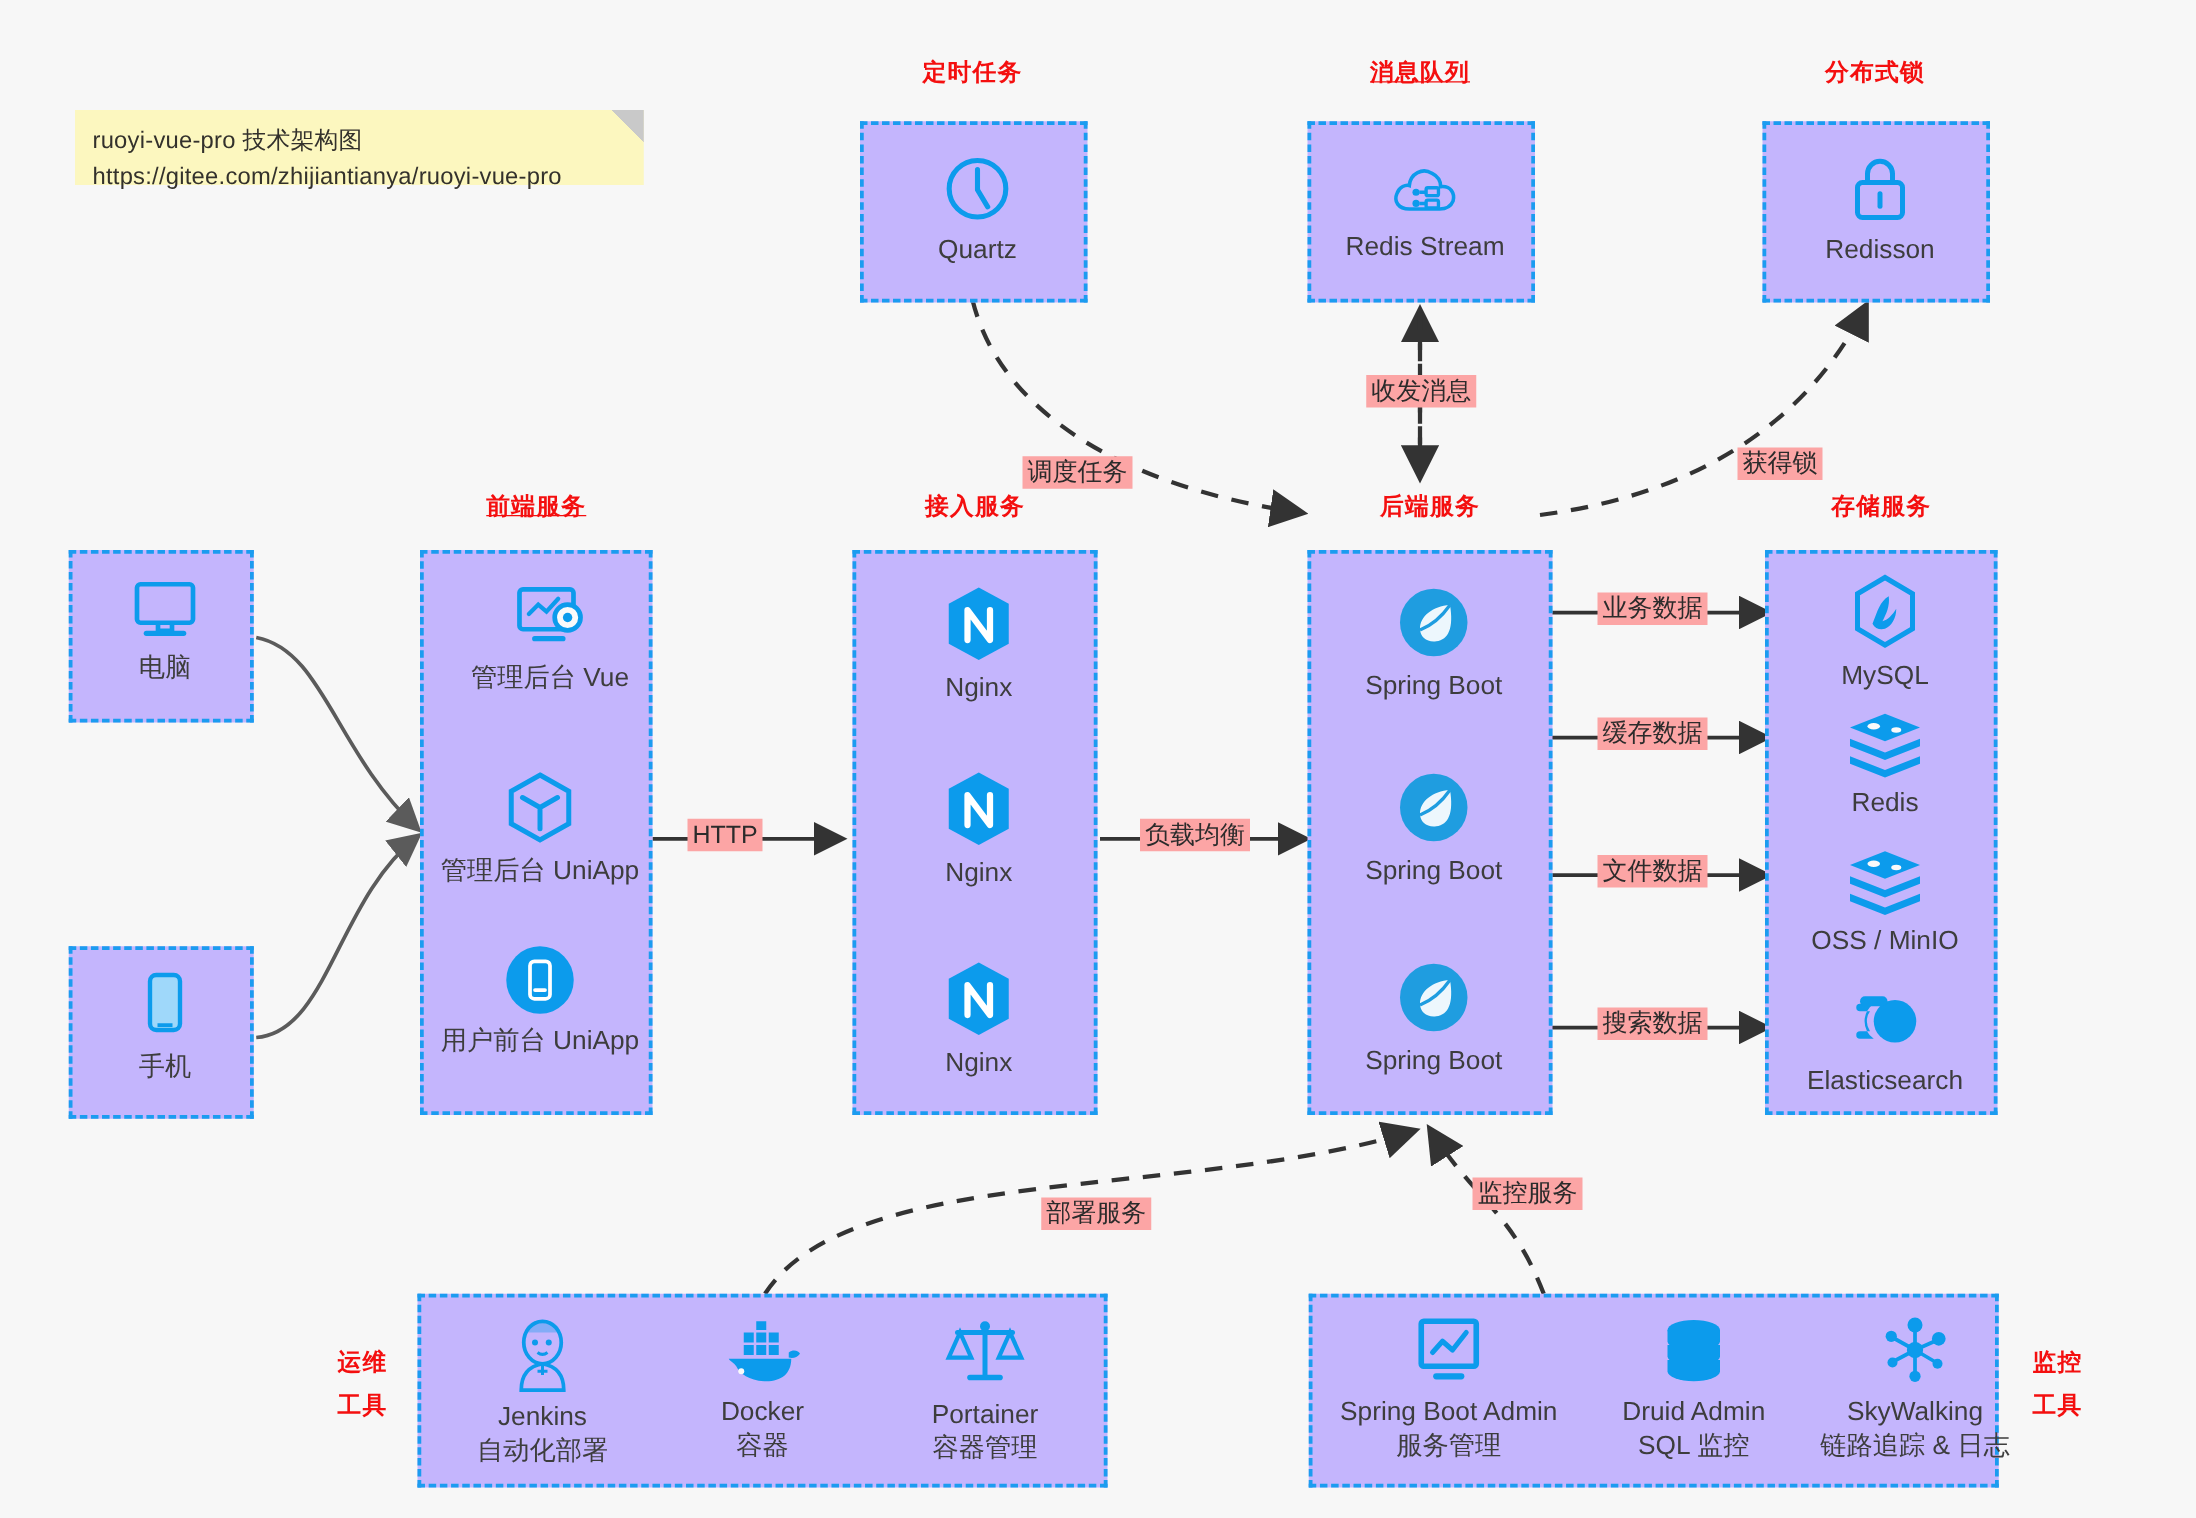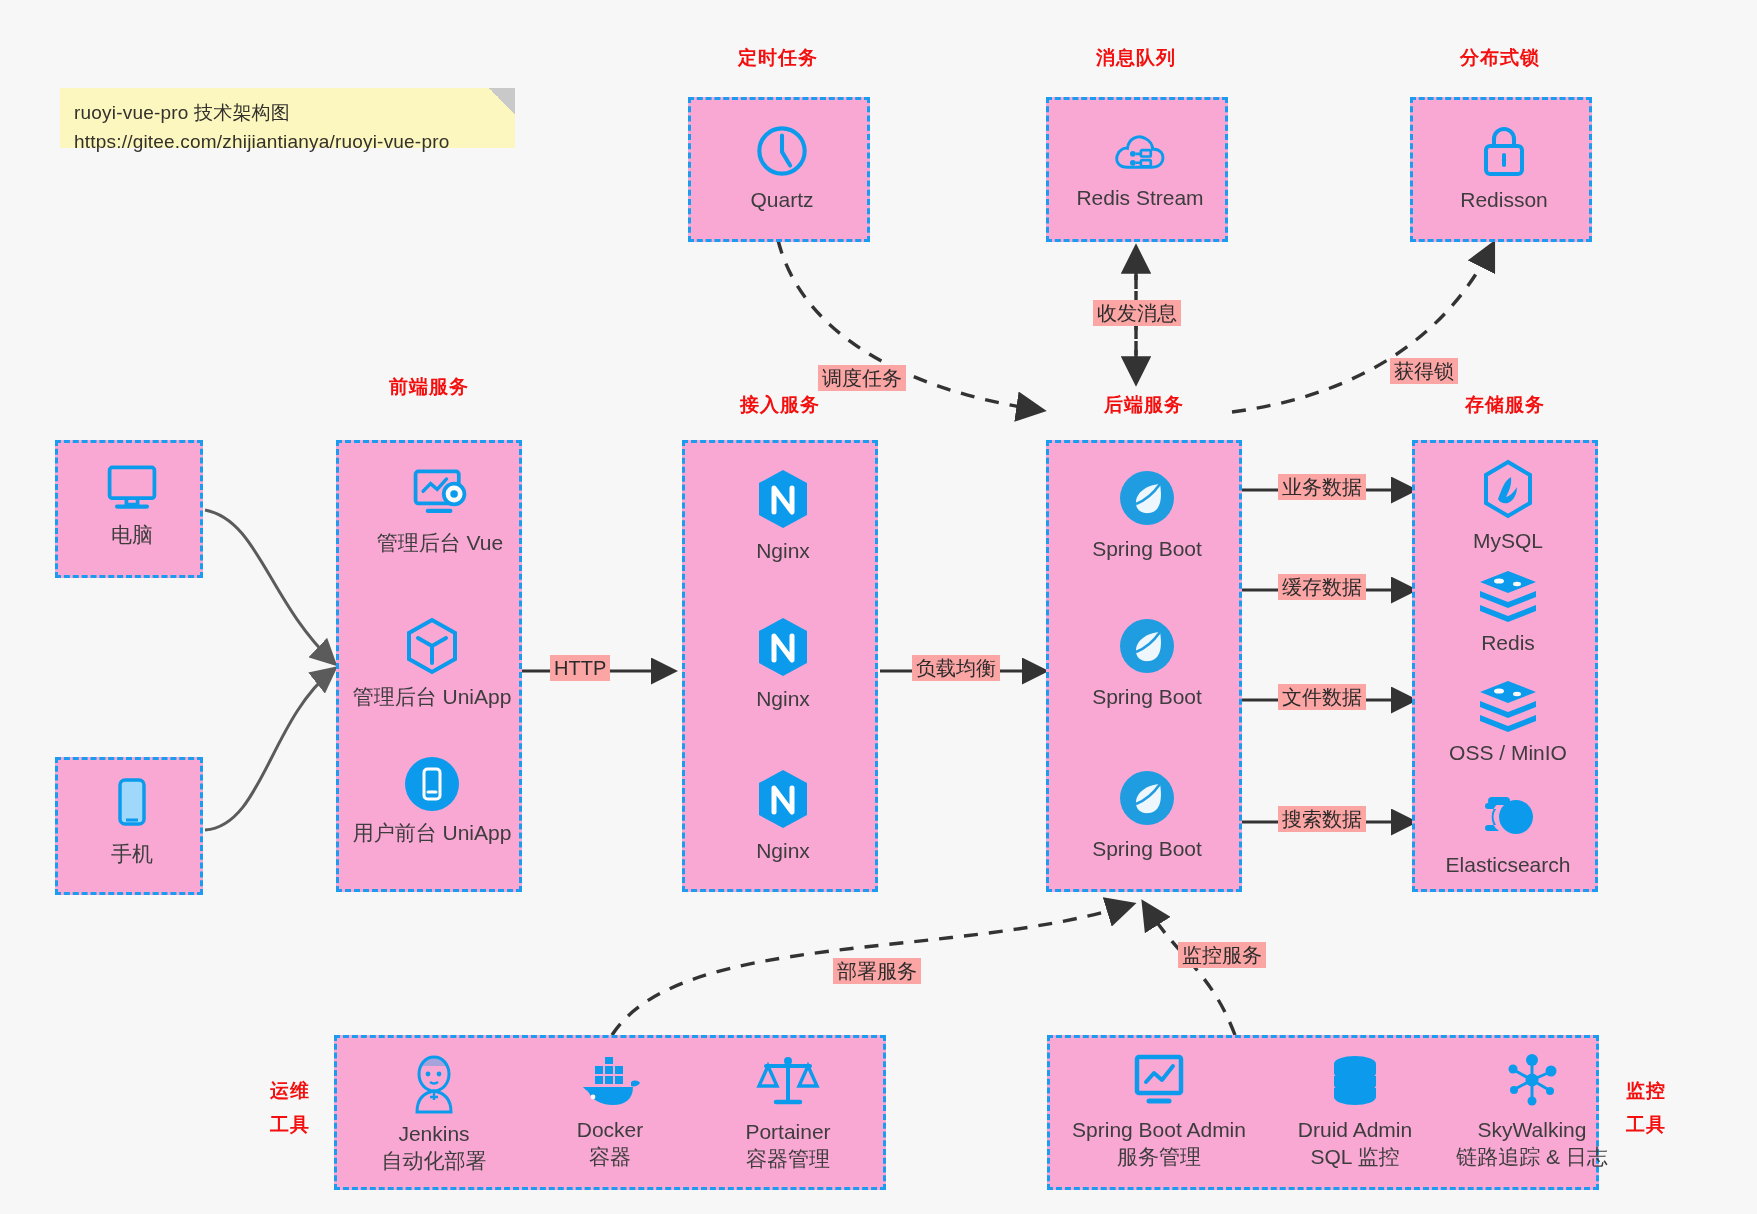--- a/index.html
+++ b/index.html
@@ -21,21 +21,21 @@
   }
   .note .fold{
     position:absolute;right:0;top:0;width:26px;height:26px;
     background:linear-gradient(225deg,#c9c9c9 0 50%,transparent 50% 100%);
   }
 
   
   .gbox{
     position:absolute;box-sizing:border-box;
     border:3px dashed #1b9cf0;
-    background:#f9a8d4;
+    background:#c4b5fd;
   }
   .gtitle{
     position:absolute;text-align:center;
     color:#f40f0f;font-weight:bold;font-size:19px;
     letter-spacing:1px;white-space:nowrap;
   }
   .gtitle.side{line-height:34px;}
 
   
   .node{position:absolute;text-align:center;}
@@ -113,21 +113,21 @@
   <div class="gbox" style="left:688px;top:97px;width:182px;height:145px;">
     <div class="node" style="left:0;top:22px;width:182px;">
       <svg class="ico" width="58" height="58" viewBox="0 0 64 64">
         <circle cx="32" cy="32" r="25" fill="none" stroke="#0c9bec" stroke-width="4.5"></circle>
         <path d="M32 15 L32 33 L41 48" fill="none" stroke="#0c9bec" stroke-width="4.5" stroke-linecap="round"></path>
       </svg>
       <div class="lbl">Quartz</div>
     </div>
   </div>
 
-  <div class="gtitle" style="left:1046px;top:45px;width:180px;">消息队列</div>
+  <div class="gtitle" style="left:1046px;top:45px;width:180px;text-decoration:underline;">消息队列</div>
   <div class="gbox" style="left:1046px;top:97px;width:182px;height:145px;">
     <div class="node" style="left:0;top:26px;width:182px;">
       <svg class="ico" width="58" height="52" viewBox="0 0 64 58">
         <path d="M18 46 C8 46 4 39 7 32 C9 26 15 24 18 25 C19 14 30 9 38 14 C44 17 46 22 46 26 C55 25 59 32 57 39 C55 44 50 46 45 46 Z" fill="none" stroke="#0c9bec" stroke-width="3.2"></path>
         <circle cx="24" cy="31" r="3.2" fill="#0c9bec"></circle>
         <circle cx="24" cy="41" r="3.2" fill="#0c9bec"></circle>
         <rect x="33" y="27" width="11" height="7" rx="1.5" fill="none" stroke="#0c9bec" stroke-width="3"></rect>
         <rect x="33" y="38" width="11" height="7" rx="1.5" fill="none" stroke="#0c9bec" stroke-width="3"></rect>
         <path d="M27 31 L33 31 M27 41 L33 41" stroke="#0c9bec" stroke-width="3"></path>
       </svg>
@@ -161,21 +161,21 @@
   <div class="gbox" style="left:55px;top:757px;width:148px;height:138px;">
     <div class="node" style="left:0;top:16px;width:148px;">
       <svg class="ico" width="46" height="58" viewBox="0 0 46 58">
         <rect x="11" y="4" width="24" height="44" rx="5" fill="#9fd8fa" stroke="#0c9bec" stroke-width="3.5"></rect>
         <path d="M17 44 H29" stroke="#0c9bec" stroke-width="3"></path>
       </svg>
       <div class="lbl">手机</div>
     </div>
   </div>
 
-  <div class="gtitle" style="left:336px;top:374px;width:186px;">前端服务</div>
+  <div class="gtitle" style="left:336px;top:392px;width:186px;text-decoration:underline;">前端服务</div>
   <div class="gbox" style="left:336px;top:440px;width:186px;height:452px;">
     <div class="node" style="left:8px;top:22px;width:186px;text-align:center;">
       <svg class="ico" width="62" height="58" viewBox="0 0 66 60">
         <rect x="7" y="6" width="46" height="34" rx="3" fill="none" stroke="#0c9bec" stroke-width="4"></rect>
         <path d="M15 27 L23 19 L30 25 L40 14" fill="none" stroke="#0c9bec" stroke-width="3.6" stroke-linecap="round"></path>
         <path d="M20 48 H44" stroke="#0c9bec" stroke-width="4.5" stroke-linecap="round"></path>
         <circle cx="48" cy="30" r="11" fill="#fafafa" stroke="#0c9bec" stroke-width="4"></circle>
         <circle cx="48" cy="30" r="4" fill="#0c9bec"></circle>
       </svg>
       <div class="lbl">管理后台 Vue</div>

